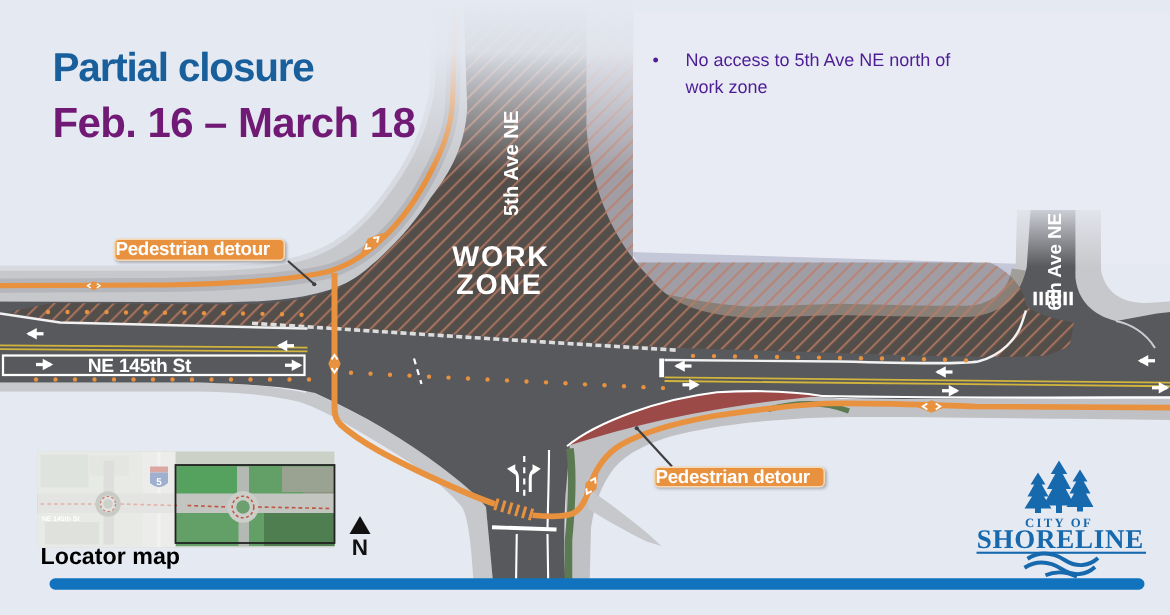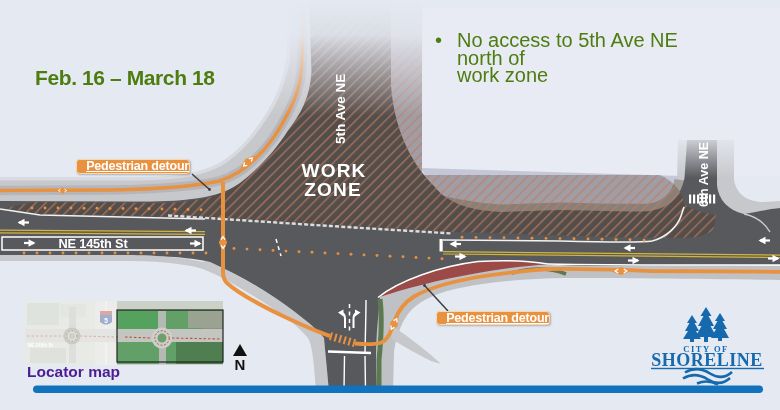--- a/index.html
+++ b/index.html
@@ -1,24 +1,24 @@
 <!DOCTYPE html>
 <html><head>
 <meta charset="utf-8">
 <style>
 html,body{margin:0;padding:0;}
 #page{position:relative;width:780px;height:410px;background:#e5e9f2;overflow:hidden;font-family:"Liberation Sans",sans-serif;}
 #map{position:absolute;left:0;top:0;}
 .ttl{position:absolute;left:35px;top:30px;font-size:27px;font-weight:bold;color:#185f9c;letter-spacing:-0.8px;}
-.dt{position:absolute;left:35px;top:66px;font-size:21px;font-weight:bold;color:#4d7c0f;letter-spacing:-0.4px;}
-.bullets{position:absolute;left:433px;top:32px;width:290px;color:#4d7c0f;font-size:20px;line-height:17.5px;}
+.dt{position:absolute;left:35px;top:66px;font-size:28px;font-weight:bold;color:#701a75;letter-spacing:-0.4px;}
+.bullets{position:absolute;left:433px;top:32px;width:290px;color:#4c1d95;font-size:12px;line-height:17.5px;}
 .bullets .it{position:relative;padding-left:24px;margin-bottom:8px;}
 .bullets .it:before{content:"\2022";position:absolute;left:2px;top:0;}
-.plbl{position:absolute;background:#e8913f;border:1.5px solid #f5d9b5;border-radius:3.5px;color:#fff;font-weight:bold;font-size:12.5px;letter-spacing:-0.2px;text-align:right;box-shadow:1px 1px 2px rgba(0,0,0,0.25);text-decoration:underline;}
-.locl{position:absolute;left:27px;top:362.5px;font-size:15.5px;font-weight:bold;color:#4c1d95;}
+.plbl{position:absolute;background:#e8913f;border:1.5px solid #f5d9b5;border-radius:3.5px;color:#fff;font-weight:bold;font-size:12.5px;letter-spacing:-0.2px;text-align:left;box-shadow:1px 1px 2px rgba(0,0,0,0.25);}
+.locl{position:absolute;left:27px;top:362.5px;font-size:15.5px;font-weight:bold;color:#000000;}
 </style>
 </head>
 <body>
 <div id="page">
 <svg id="map" width="780" height="410" viewBox="0 0 780 410">
 <defs>
 <pattern id="hatch" width="7" height="7" patternUnits="userSpaceOnUse" patternTransform="rotate(45)">
 <rect width="7" height="7" fill="none"></rect>
 <rect x="0" y="0" width="1.4" height="7" fill="#bf7c63" fill-opacity="0.75"></rect>
 </pattern>
@@ -330,20 +330,21 @@
 <g fill="none" stroke="#1769ae" stroke-width="2.6">
 <path d="M685,372.5 C694,367 703,369 710,373.5 C718,378.5 726,377.5 732,372"></path>
 <path d="M683,378.5 C692,373 701,375 708,379.5 C716,384.5 724,383.5 730,378"></path>
 <path d="M697,383.5 C704,380.5 712,381.5 718,384.5"></path>
 </g>
 </g>
 
 <rect x="33" y="385.5" width="730" height="7.6" rx="3.8" fill="#1173bd"></rect>
 </svg>
 
+<div class="ttl">Partial closure</div>
 
 <div class="dt">Feb. 16 – March 18</div>
 
 <div class="bullets">
 <div class="it">No access to 5th Ave NE north of<br>work zone</div>
 </div>
 
 <div class="plbl" style="left:76px;top:159px;width:112px;height:12.5px;line-height:13px;">Pedestrian detour</div>
 
 <div class="plbl" style="left:436px;top:310.5px;width:112px;height:12.5px;line-height:13px;">Pedestrian detour</div>

